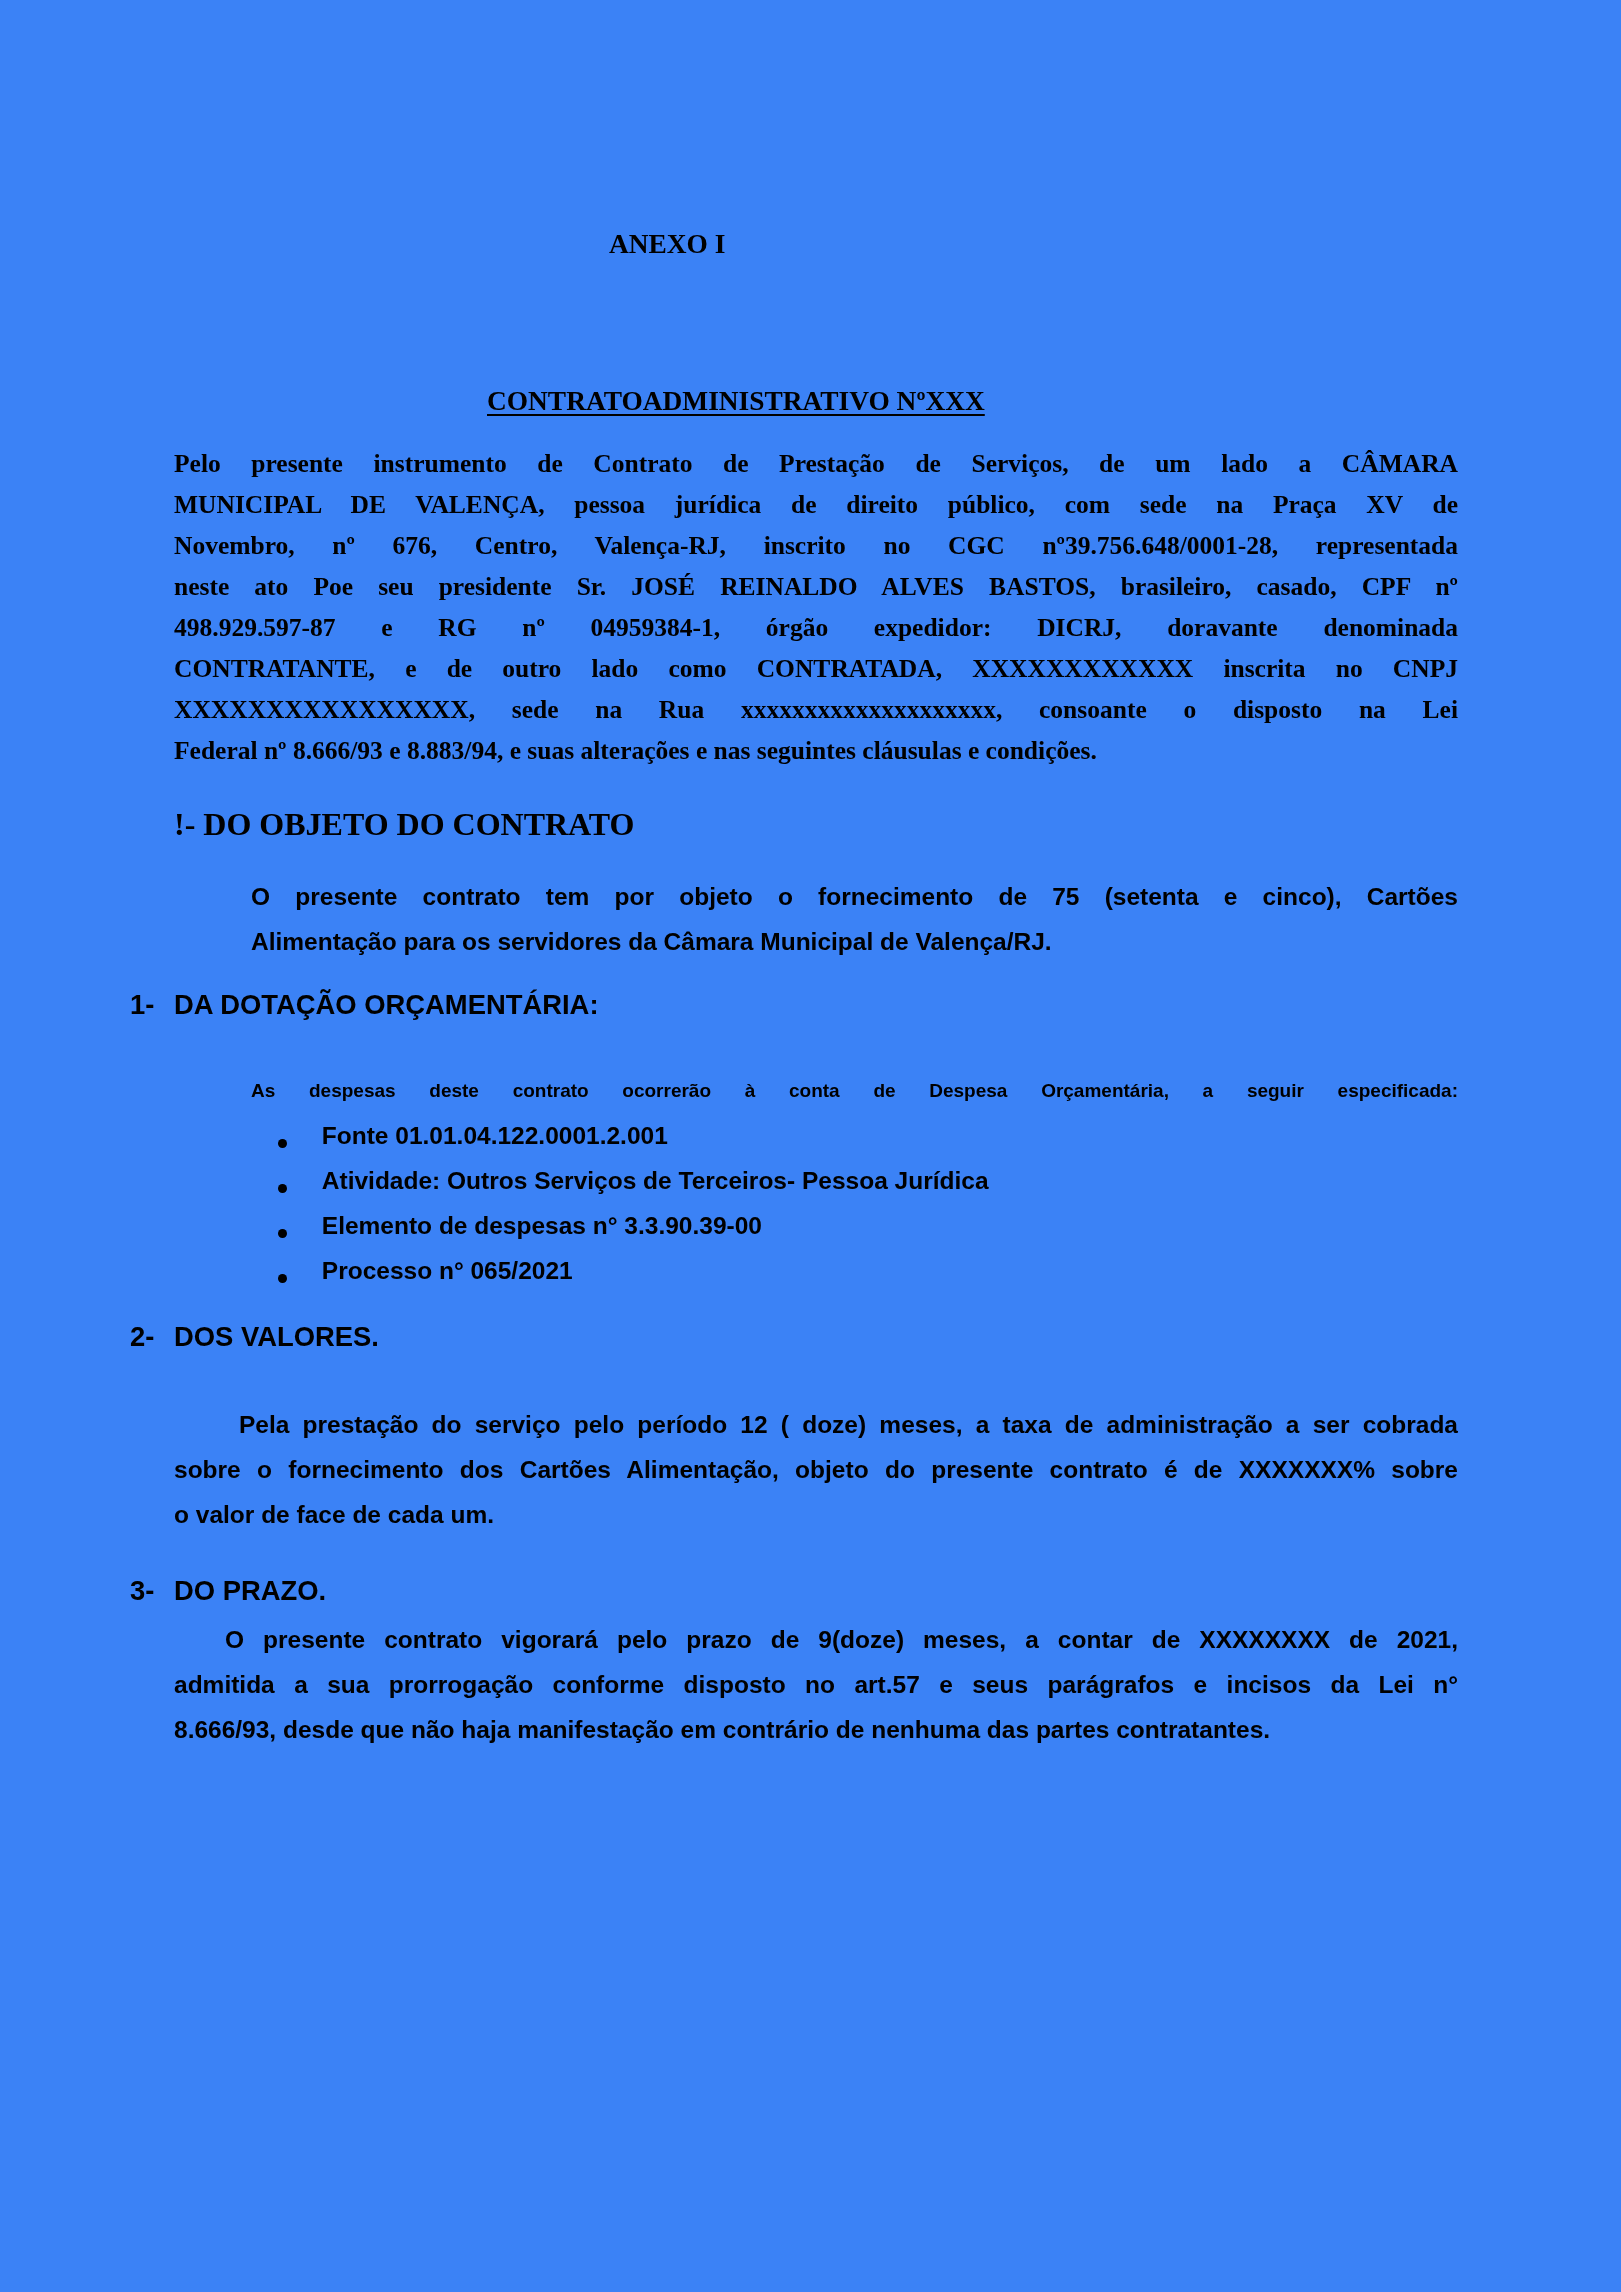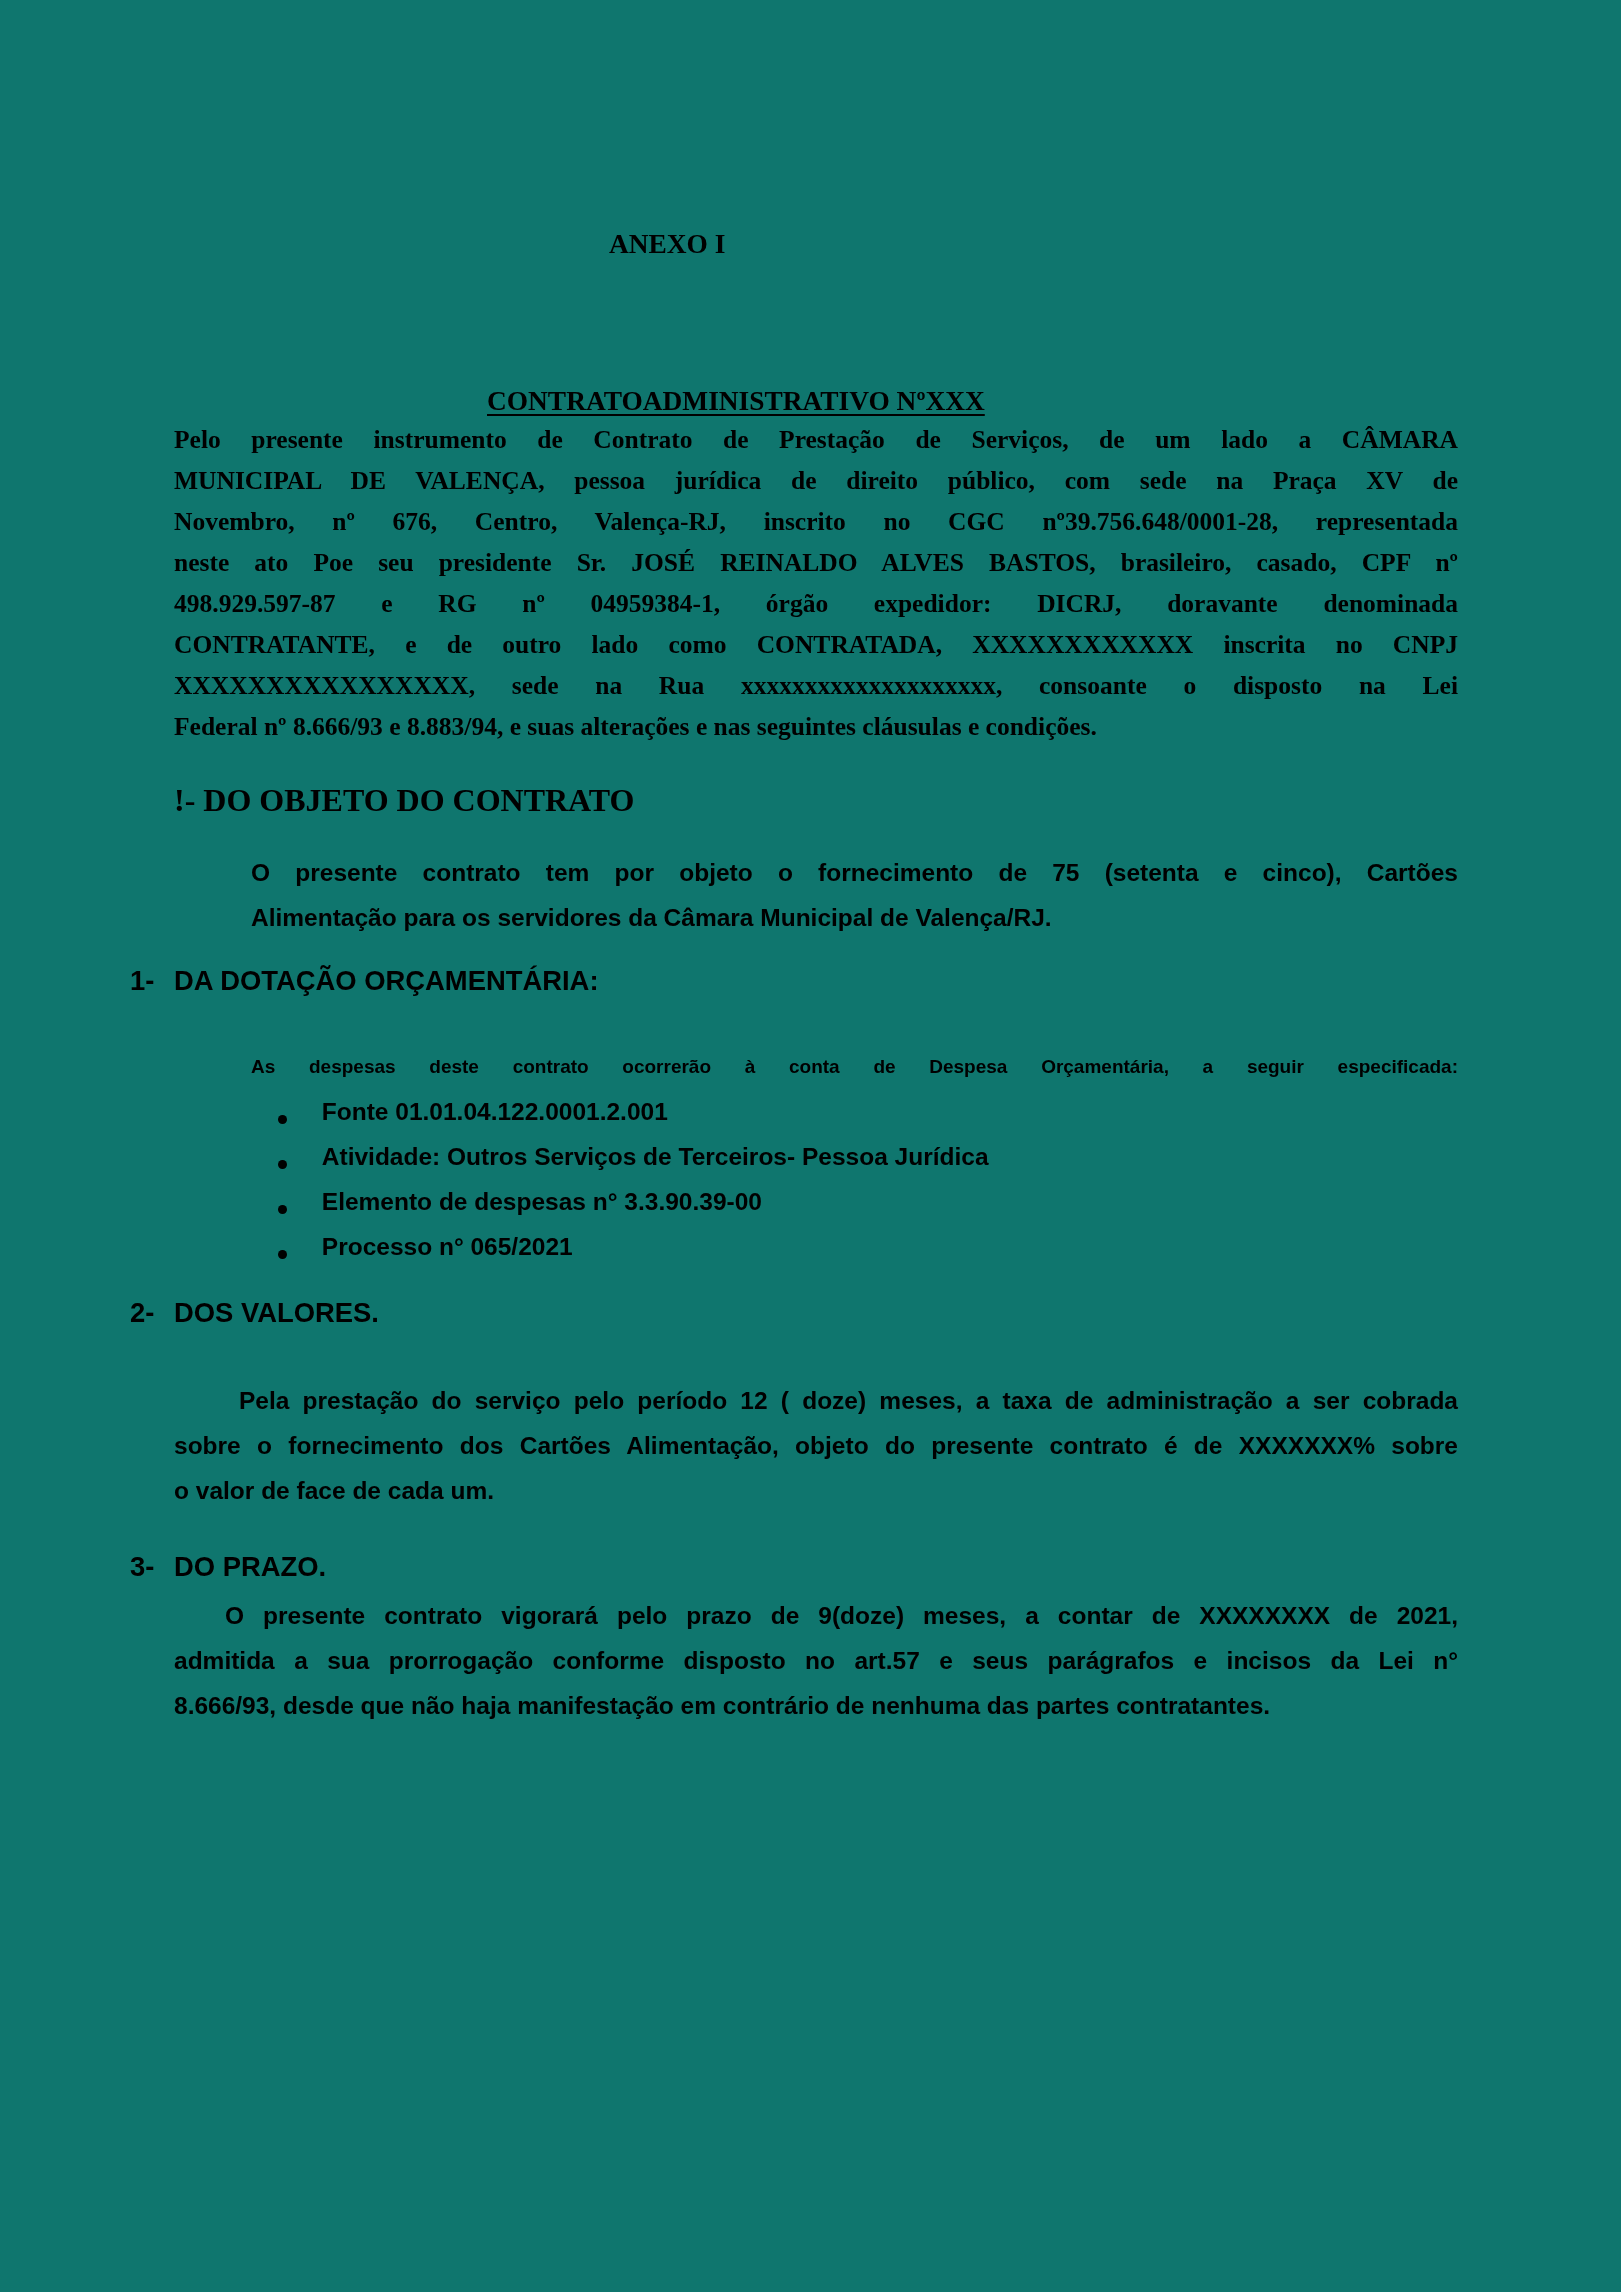--- a/index.html
+++ b/index.html
@@ -1,37 +1,37 @@
 <!DOCTYPE html>
 <html><head>
 <meta charset="utf-8">
 <style>
   html,body{margin:0;padding:0;background:#ffffff;}
   body{width:1621px;height:2293px;position:relative;color:#000;}
   .page{
     box-sizing:border-box;
     width:1621px;height:2293px;
     padding:230px 163px 0 174px;
-    background:#0f766e;
+    background:#3b82f6;
     overflow:hidden;
   }
   
   .serif{font-family:"Liberation Serif","DejaVu Serif",serif;font-weight:bold;}
   .anexo{
     font-size:27.4px;line-height:29px;
     margin-left:435px;
   }
   .doc-title{
     font-size:27.4px;line-height:29px;
     margin-top:128px;margin-left:313px;
     text-decoration:underline;
     text-decoration-thickness:2px;
     text-underline-offset:3.9px;
   }
-  .preamble{margin-top:3px;}
+  .preamble{margin-top:27px;}
   .preamble .ln{
     font-size:25.5px;line-height:41px;
     text-align:justify;text-align-last:justify;
     white-space:normal;
   }
   .preamble .ln.last{text-align-last:left;}
   .objeto-heading{
     font-size:32px;line-height:33px;
     margin-top:37px;
   }

